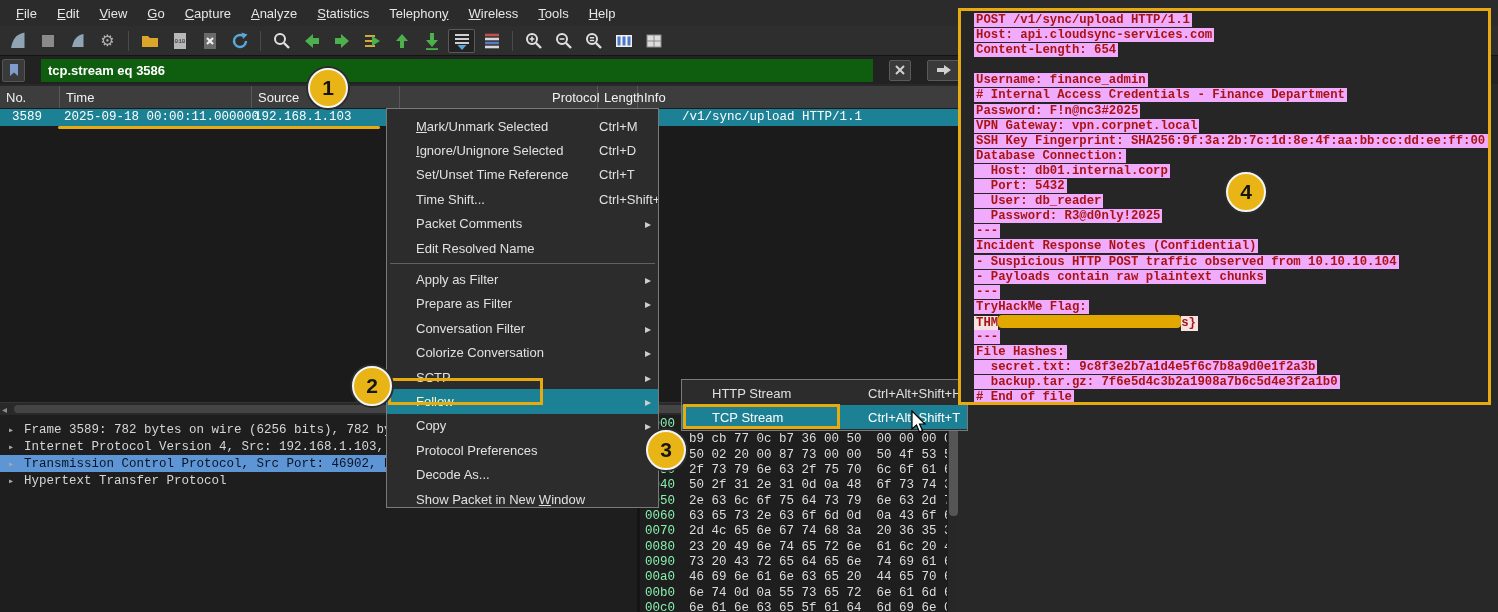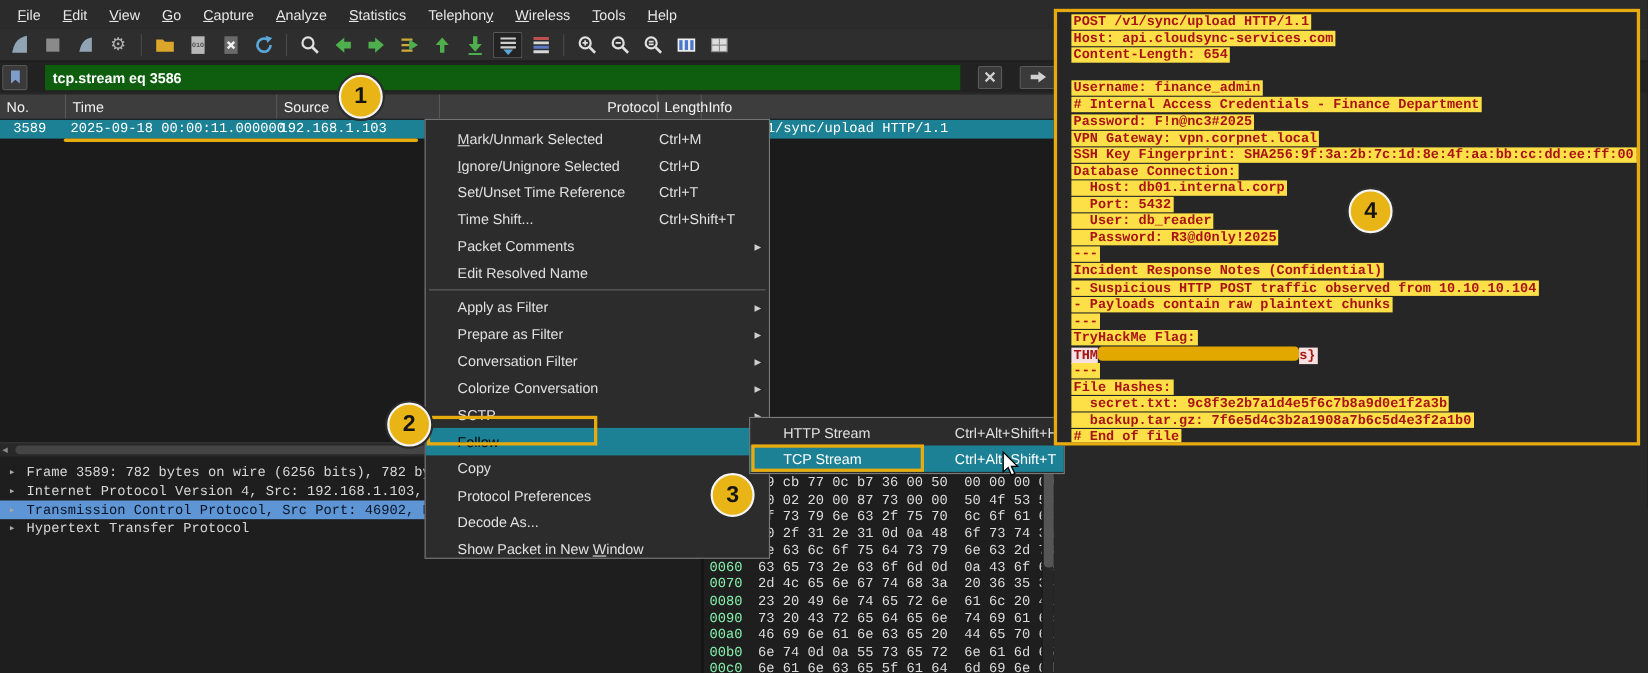--- a/index.html
+++ b/index.html
@@ -64,46 +64,46 @@
   
   .hexpane{position:absolute;left:640px;top:415px;width:318px;height:197px;background:#1e1e1e;overflow:hidden;
            padding:2px 0 0 5px;font-family:"Liberation Mono","DejaVu Sans Mono",monospace;font-size:12.5px;}
   .hexrow{height:15.35px;line-height:15.35px;white-space:pre;}
   .hx-off{color:#86efac;padding-right:14px;}
   .hx-bytes{color:#dcdcdc;}
   .hex-vscroll{position:absolute;right:0;top:0;width:11px;height:197px;background:#272727;border-left:1px solid #1a1a1a;}
   .hv-handle{position:absolute;left:1px;top:3px;width:9px;height:98px;background:#555;border-radius:4px;}
 
   
-  .ctxmenu{position:absolute;left:386px;top:108px;width:314px;height:400px;background:#2c2c2c;
+  .ctxmenu{position:absolute;left:386px;top:108px;width:273px;height:400px;background:#2c2c2c;
            border:1px solid #7a7a7a;z-index:10;padding-top:5px;font-size:13px;color:#e0e0e0;
            display:flex;flex-direction:column;overflow:hidden;}
   .cm-item{height:24.4px;flex:0 0 auto;display:flex;align-items:center;padding-left:29px;position:relative;}
   .cm-shortcut{position:absolute;left:212px;}
   .cm-arrow{position:absolute;right:7px;visibility:hidden;}
   .cm-arrow::before{content:"▸";color:#cfcfcf;font-size:12px;}
   .cm-arrow.arrow{visibility:visible;}
   .cm-item.separator_after{margin-bottom:7px;}
   .cm-item.separator_after::after{content:"";position:absolute;left:3px;right:3px;bottom:-4px;height:1px;background:#616161;}
-  .cm-item.highlighted{background:#1c8195;color:#000000;align-items:center;}
+  .cm-item.highlighted{background:#1c8195;color:#fef9c3;align-items:center;}
   .cm-item u{text-decoration:underline;}
 
   
   .submenu{position:absolute;left:681px;top:379px;width:287px;height:52px;background:#2c2c2c;
            border:1px solid #7a7a7a;z-index:11;font-size:13px;color:#e0e0e0;display:flex;flex-direction:column;padding-top:1px;}
   .sm-item{height:24px;flex:0 0 auto;display:flex;align-items:center;padding-left:30px;position:relative;}
   .sm-short{position:absolute;left:186px;}
   .sm-item.highlighted{background:#1c8195;color:#fff;}
 
   
   .stream{position:absolute;left:958px;top:8px;width:533px;height:397px;background:#262626;
           border:3px solid #e7ab10;z-index:12;overflow:hidden;padding:2px 0 0 13px;
           font-family:"Liberation Mono","DejaVu Sans Mono",monospace;font-size:12.3px;font-weight:bold;color:#a81414;}
   .stream-line{height:15.1px;line-height:15.1px;white-space:pre;}
-  .sl-text{background:#fde047;padding:0 2px;}
+  .sl-text{background:#f0abfc;padding:0 2px;}
   .sl-text:empty{background:none;padding:0;}
   .sl-pre,.sl-post,.sl-bar{display:none;}
   .redacted .sl-pre{display:inline-block;background:#f6e2e2;padding:0 0 0 2px;}
   .redacted .sl-post{display:inline-block;background:#f6e2e2;padding:0 2px 0 0;}
   .redacted .sl-bar{display:inline-block;width:183px;height:13px;background:#e2a800;border-radius:4px;vertical-align:-2px;}
 
   
   .ul-annot{position:absolute;left:58px;top:126px;width:322px;height:3px;background:#e7ab10;border-radius:2px;z-index:9;}
   .ybox{position:absolute;border:3px solid #e7ab10;z-index:20;background:transparent;}
   .ybox-follow{left:388px;top:378px;width:155px;height:27px;}

